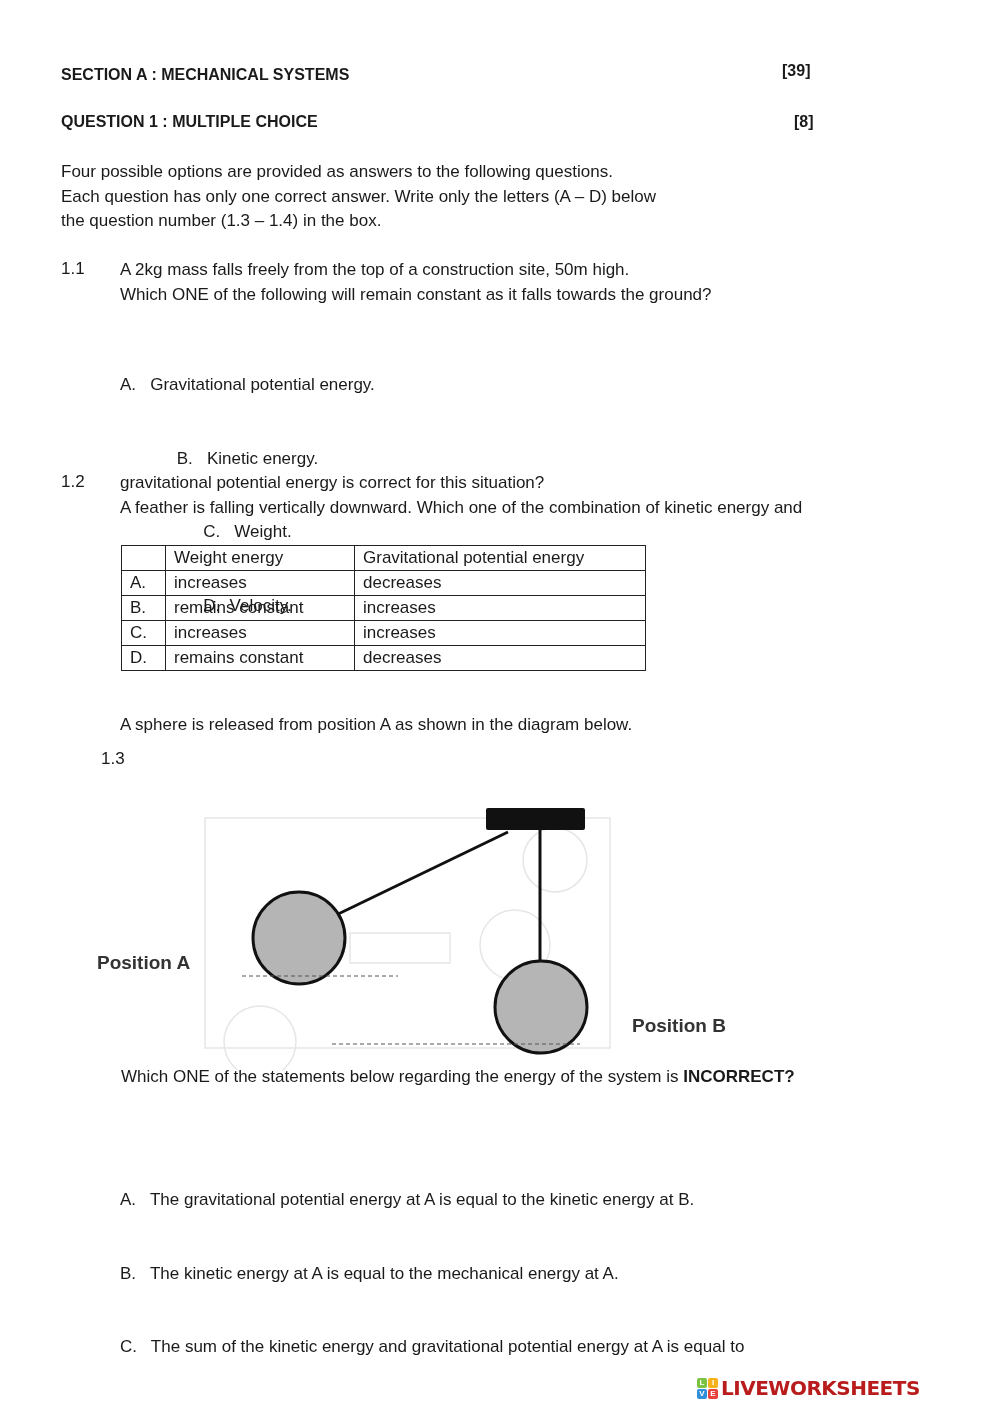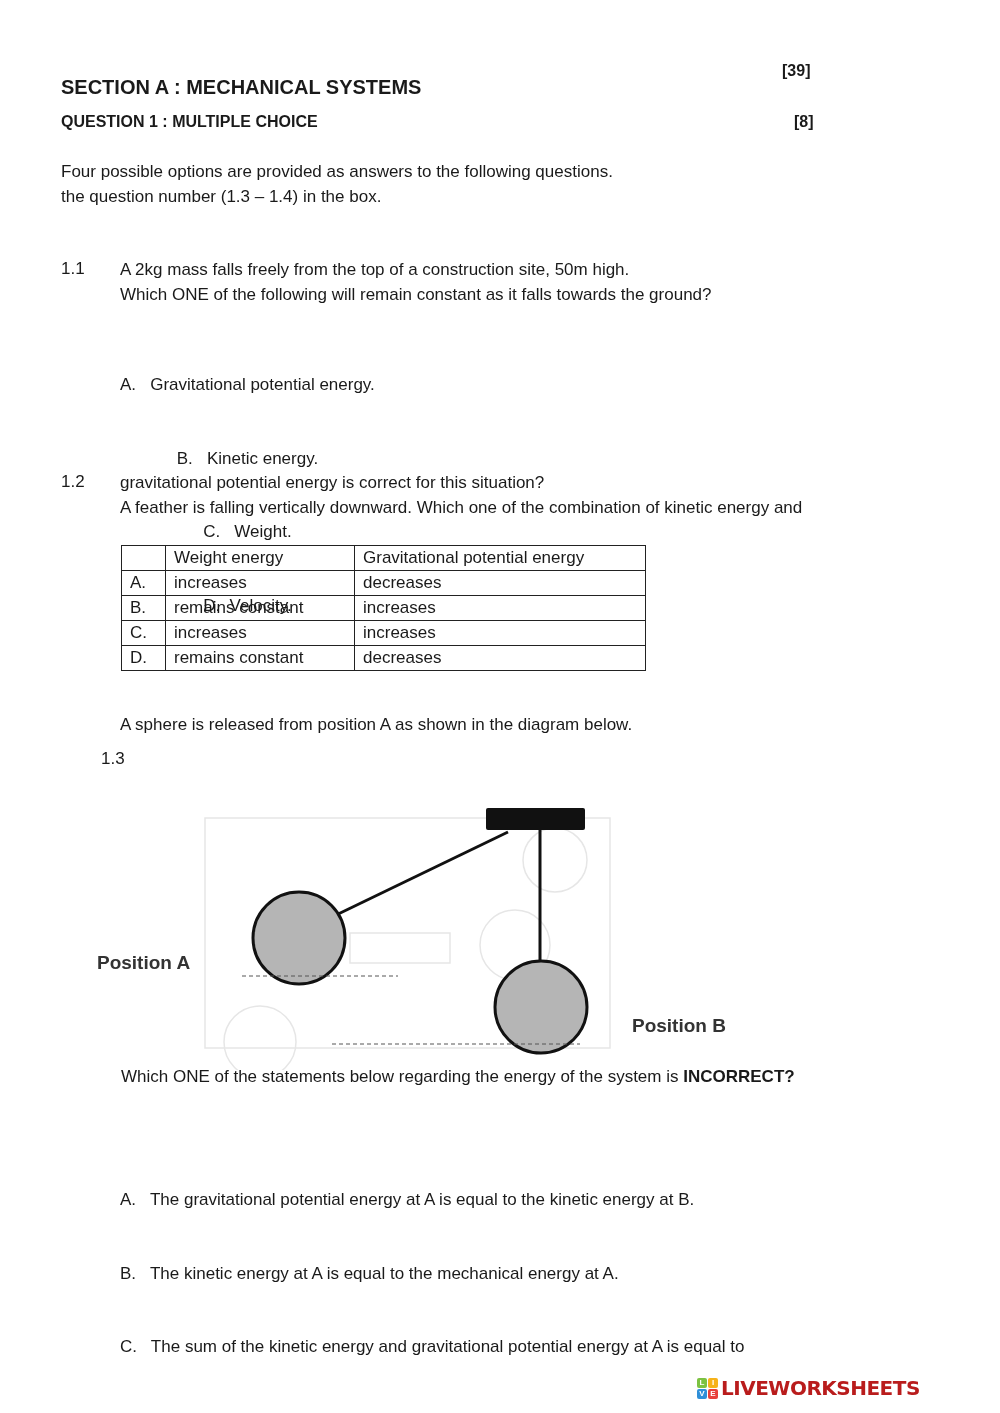--- a/index.html
+++ b/index.html
@@ -20,28 +20,29 @@
   table.q12 td.c2 { width: 274px; }
   .diagram { position: absolute; left: 80px; top: 780px; width: 700px; height: 290px; }
   .logo { position: absolute; left: 697px; top: 1376px; display: flex; align-items: center; }
   .logo-grid { display: grid; grid-template-columns: 10px 10px; grid-template-rows: 10px 10px; gap: 1px; margin-right: 3px; }
   .logo-grid span { font-size: 8px; font-weight: bold; color: #fff; display: flex; align-items: center; justify-content: center; border-radius: 2px; }
   .logo-text { font-family: "DejaVu Sans", sans-serif; font-weight: bold; font-size: 20px; color: #b91c1c; letter-spacing: -0.5px; }
 </style>
 </head>
 <body>
 
-<div class="abs bold" style="left:61px;top:76px;font-size:20px;">SECTION A : MECHANICAL SYSTEMS</div>
+<div class="abs bold" style="left:61px;top:66px;font-size:16px;">SECTION A : MECHANICAL SYSTEMS</div>
 <div class="abs bold" style="left:782px;top:62px;font-size:16px;">[39]</div>
 
 <div class="abs bold" style="left:61px;top:113px;font-size:16px;">QUESTION 1 : MULTIPLE CHOICE</div>
 <div class="abs bold" style="left:794px;top:113px;font-size:16px;">[8]</div>
 
 <div class="abs line" style="left:61px;top:160px;">
   <div>Four possible options are provided as answers to the following questions.</div>
+  <div>Each question has only one correct answer. Write only the letters (A – D) below</div>
   <div>the question number (1.3 – 1.4) in the box.</div>
 </div>
 
 <div class="abs" style="left:61px;top:259px;">1.1</div>
 <div class="abs line" style="left:120px;top:258px;">
   <div>A 2kg mass falls freely from the top of a construction site, 50m high.</div>
   <div>Which ONE of the following will remain constant as it falls towards the ground?</div>
 </div>
 <div class="abs line" style="left:120px;top:324px;white-space:pre;text-align:center;">
   <div>A.   Gravitational potential energy.</div>

